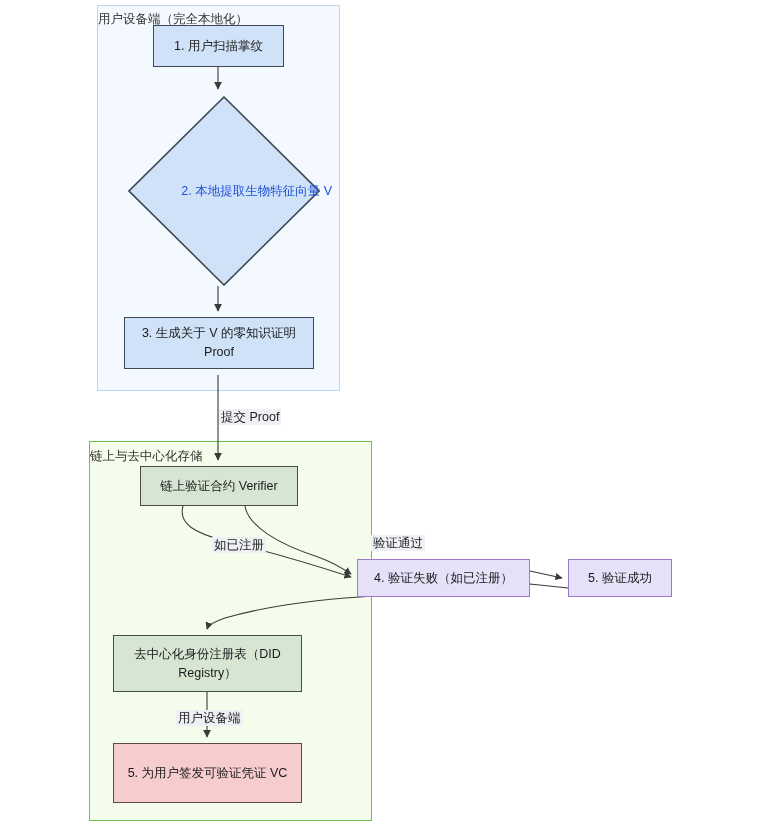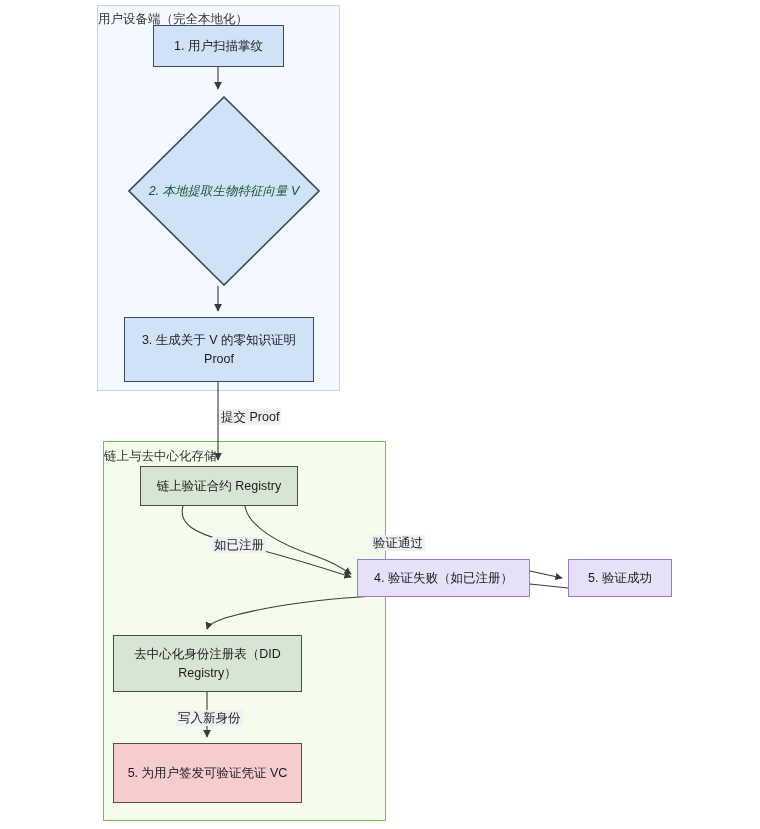--- a/index.html
+++ b/index.html
@@ -34,21 +34,21 @@
     border-width: 1px;
     border-style: solid;
   }
   .subgraph-device {
     left: 97px; top: 5px;
     width: 243px; height: 386px;
     background: #f4f9ff;
     border-color: #b9d5f2;
   }
   .subgraph-chain {
-    left: 103px; top: 441px;
+    left: 89px; top: 441px;
     width: 283px; height: 380px;
     background: #f4fdec;
     border-color: #6cc24a;
   }
   .subgraph-title {
     position: absolute;
     left: 0;
     width: 100%;
     text-align: left;
     font-size: 12.5px;
@@ -71,21 +71,21 @@
     color: #1b1b1b;
     border: 1.2px solid #4a4a4a;
     padding: 4px 12px;
   }
   .node-blue   { background: #cfe2f7; border-color: #3f4a55; }
   .node-green  { background: #d6e6d2; border-color: #4a4a4a; }
   .node-purple { background: #e6e0f8; border-color: #9a79cf; }
   .node-red    { background: #f6ccce; border-color: #5a4a4a; }
 
   #node-scan      { left: 153px; top: 25px;  width: 131px; height: 42px; }
-  #node-proof     { left: 124px; top: 317px; width: 190px; height: 65px; }
+  #node-proof     { left: 124px; top: 317px; width: 190px; height: 52px; }
   #node-verifier  { left: 140px; top: 466px; width: 158px; height: 40px; }
   #node-fail      { left: 357px; top: 559px; width: 173px; height: 38px; }
   #node-success   { left: 568px; top: 559px; width: 104px; height: 38px; }
   #node-registry  { left: 113px; top: 635px; width: 189px; height: 57px; }
   #node-vc        { left: 113px; top: 743px; width: 189px; height: 60px; }
 
   
   #node-extract {
     position: absolute;
     left: 128px; top: 96px;
@@ -94,25 +94,24 @@
   #node-extract .diamond-shape {
     position: absolute;
     left: 0; top: 0;
     width: 100%; height: 100%;
   }
   #node-extract .diamond-label {
     position: absolute;
     left: -12px; top: 50%;
     width: 216px;
     transform: translateY(-50%);
-    text-align: center;
-    font-size: 12.5px;
-    color: #14532d;
+    text-align: right;
+    font-size: 12.5px;
+    color: #1d4ed8;
     white-space: nowrap;
-    font-style: italic;
   }
 
   
   .edge-label {
     position: absolute;
     font-size: 12.5px;
     color: #222222;
     background: #eef0f4;
     padding: 0 2px;
     white-space: nowrap;
@@ -170,21 +169,21 @@
       <polygon points="96,1 191,95 96,189 1,95" fill="#cfe2f7" stroke="#3f4a55" stroke-width="1.6"></polygon>
     </svg>
     <div class="diamond-label">2. 本地提取生物特征向量 V</div>
   </div>
 
   <div class="node node-blue" id="node-proof">
     <span>3. 生成关于 V 的零知识证明 Proof</span>
   </div>
 
   <div class="node node-green" id="node-verifier">
-    <span>链上验证合约 Registry</span>
+    <span>链上验证合约 Verifier</span>
   </div>
 
   <div class="node node-purple" id="node-fail">
     <span>4. 验证失败（如已注册）</span>
   </div>
 
   <div class="node node-purple" id="node-success">
     <span>5. 验证成功</span>
   </div>
 
@@ -195,15 +194,15 @@
   <div class="node node-red" id="node-vc">
     <span>5. 为用户签发可验证凭证 VC</span>
   </div>
 
   <div class="edge-label" id="label-submit-proof">提交 Proof</div>
 
   <div class="edge-label" id="label-verify-fail">如已注册</div>
 
   <div class="edge-label" id="label-verify-pass">验证通过</div>
 
-  <div class="edge-label" id="label-write-id">写入新身份</div>
+  <div class="edge-label" id="label-write-id">用户设备端</div>
 
 </div>
 
 </body></html>

